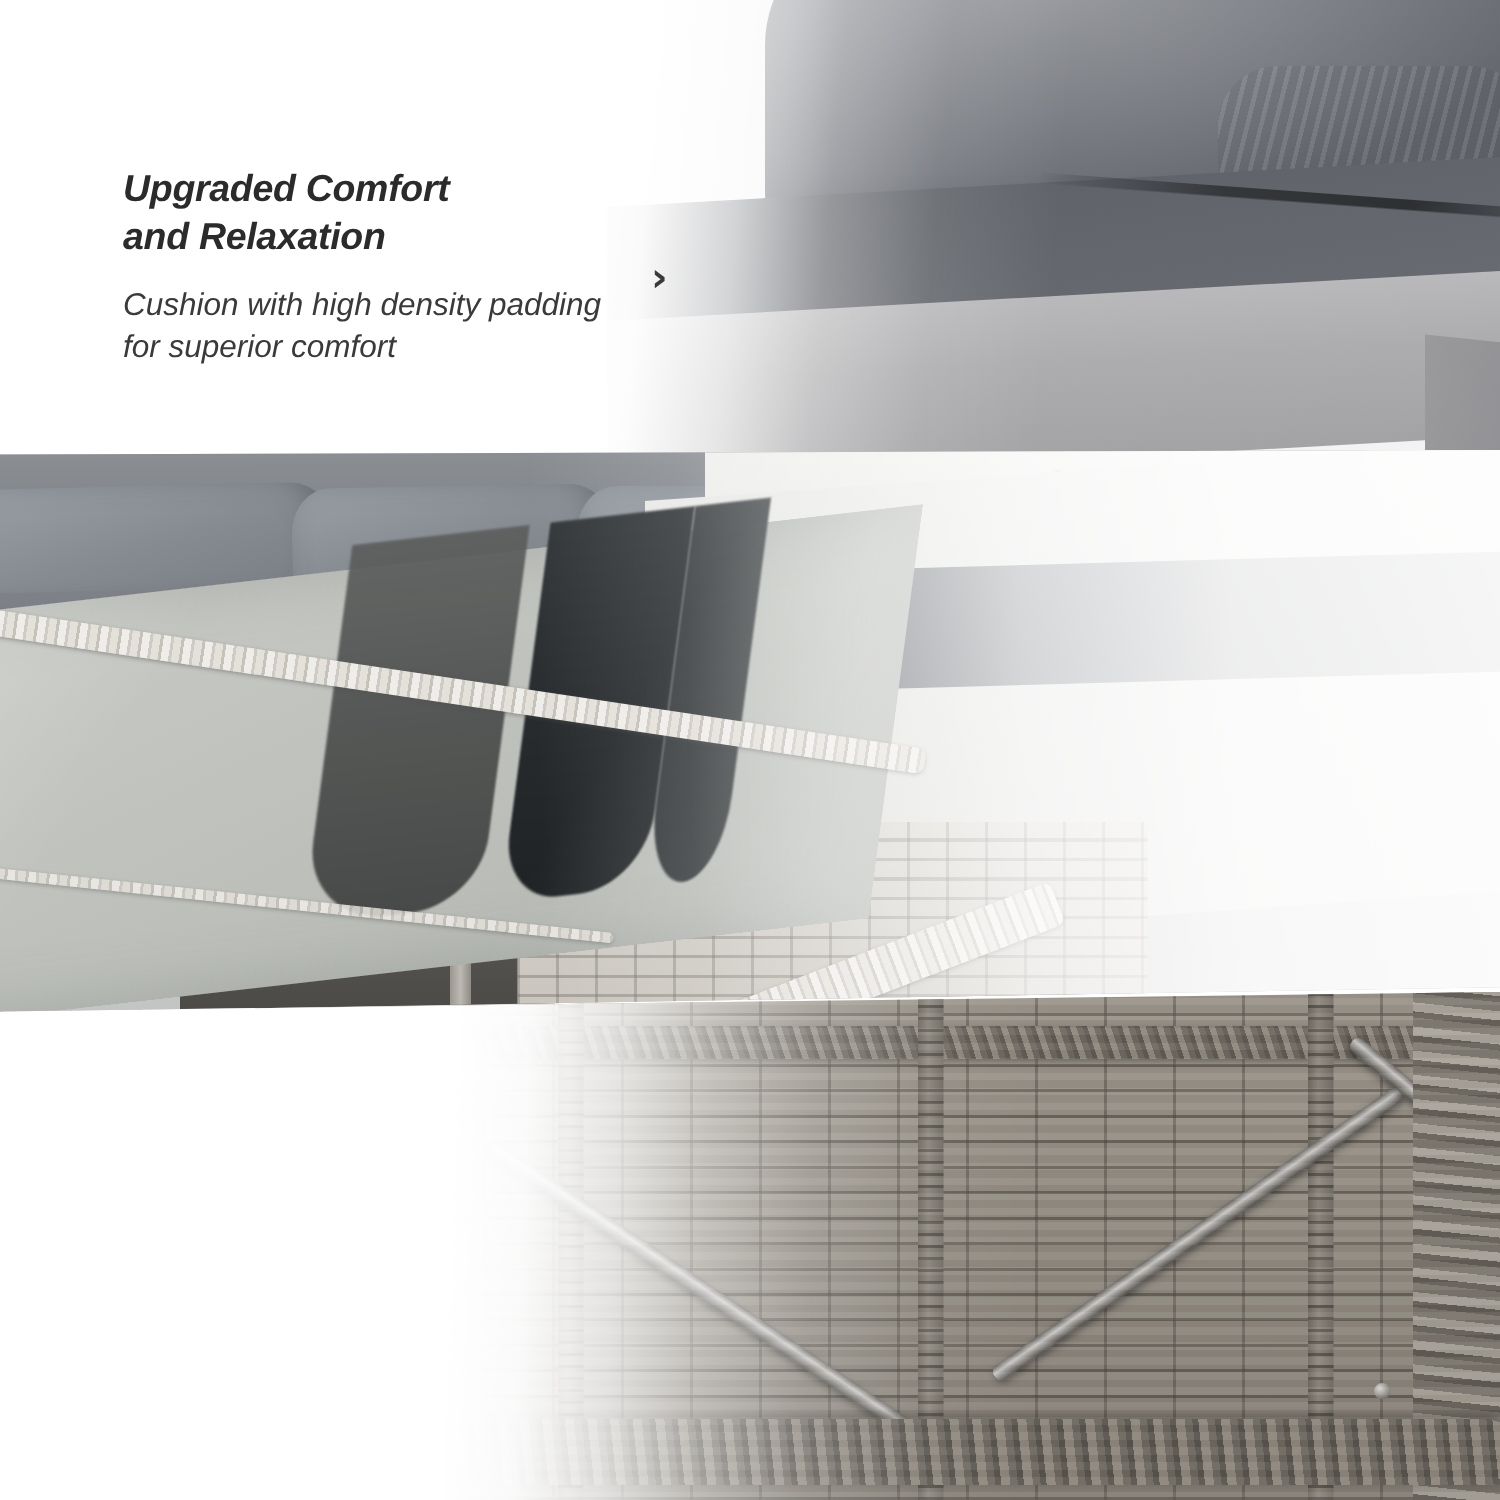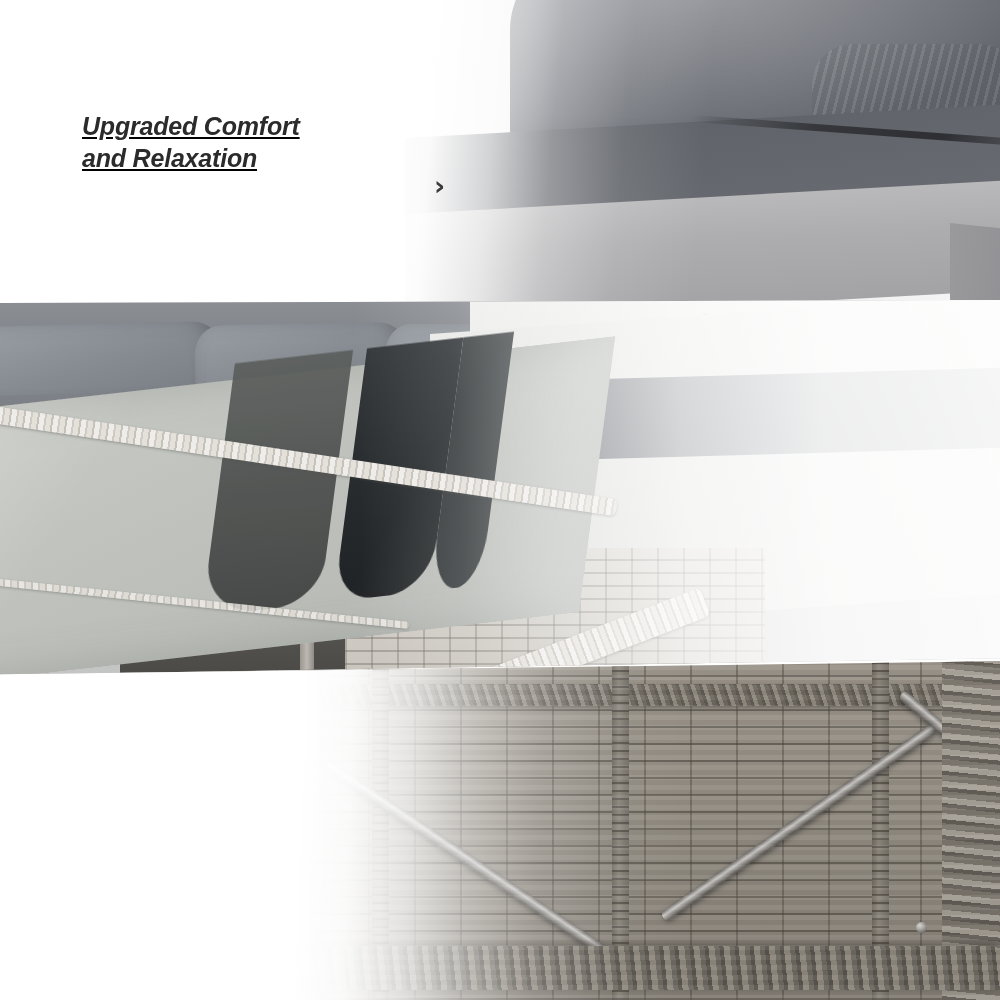--- a/index.html
+++ b/index.html
@@ -417,21 +417,20 @@
       rgba(255,255,255,.20) 54%,
       rgba(255,255,255,.04) 62%,
       rgba(255,255,255,0) 70%);
     pointer-events: none;
   }
 
   
   .caption {
     position: absolute;
     z-index: 6;
-    text-decoration: underline;
   }
   .cap-title {
     font-style: italic;
     font-weight: bold;
     font-size: 25px;
     line-height: 1.28;
     color: #2b2b2b;
     letter-spacing: -0.2px;
     white-space: pre-line;
   }
@@ -470,20 +469,22 @@
         <div class="cushion-seam"></div>
         <div class="cushion-front"></div>
         <div class="cushion-corner"></div>
       </div>
       <div class="wash"></div>
     </div>
 
     <div class="caption" id="cap-comfort">
       <div class="cap-title">Upgraded Comfort
 and Relaxation</div>
+      <div class="cap-body">Cushion with high density padding
+for superior comfort</div>
     </div>
     <div class="chevron" id="chev-comfort">›</div>
   </section>
 
   <section class="panel" id="panel-glass">
     <div class="photo">
       <div class="glass-scene">
         <div class="g-pillowrow">
           <div class="g-pillow p1"></div>
           <div class="g-pillow p2"></div>

